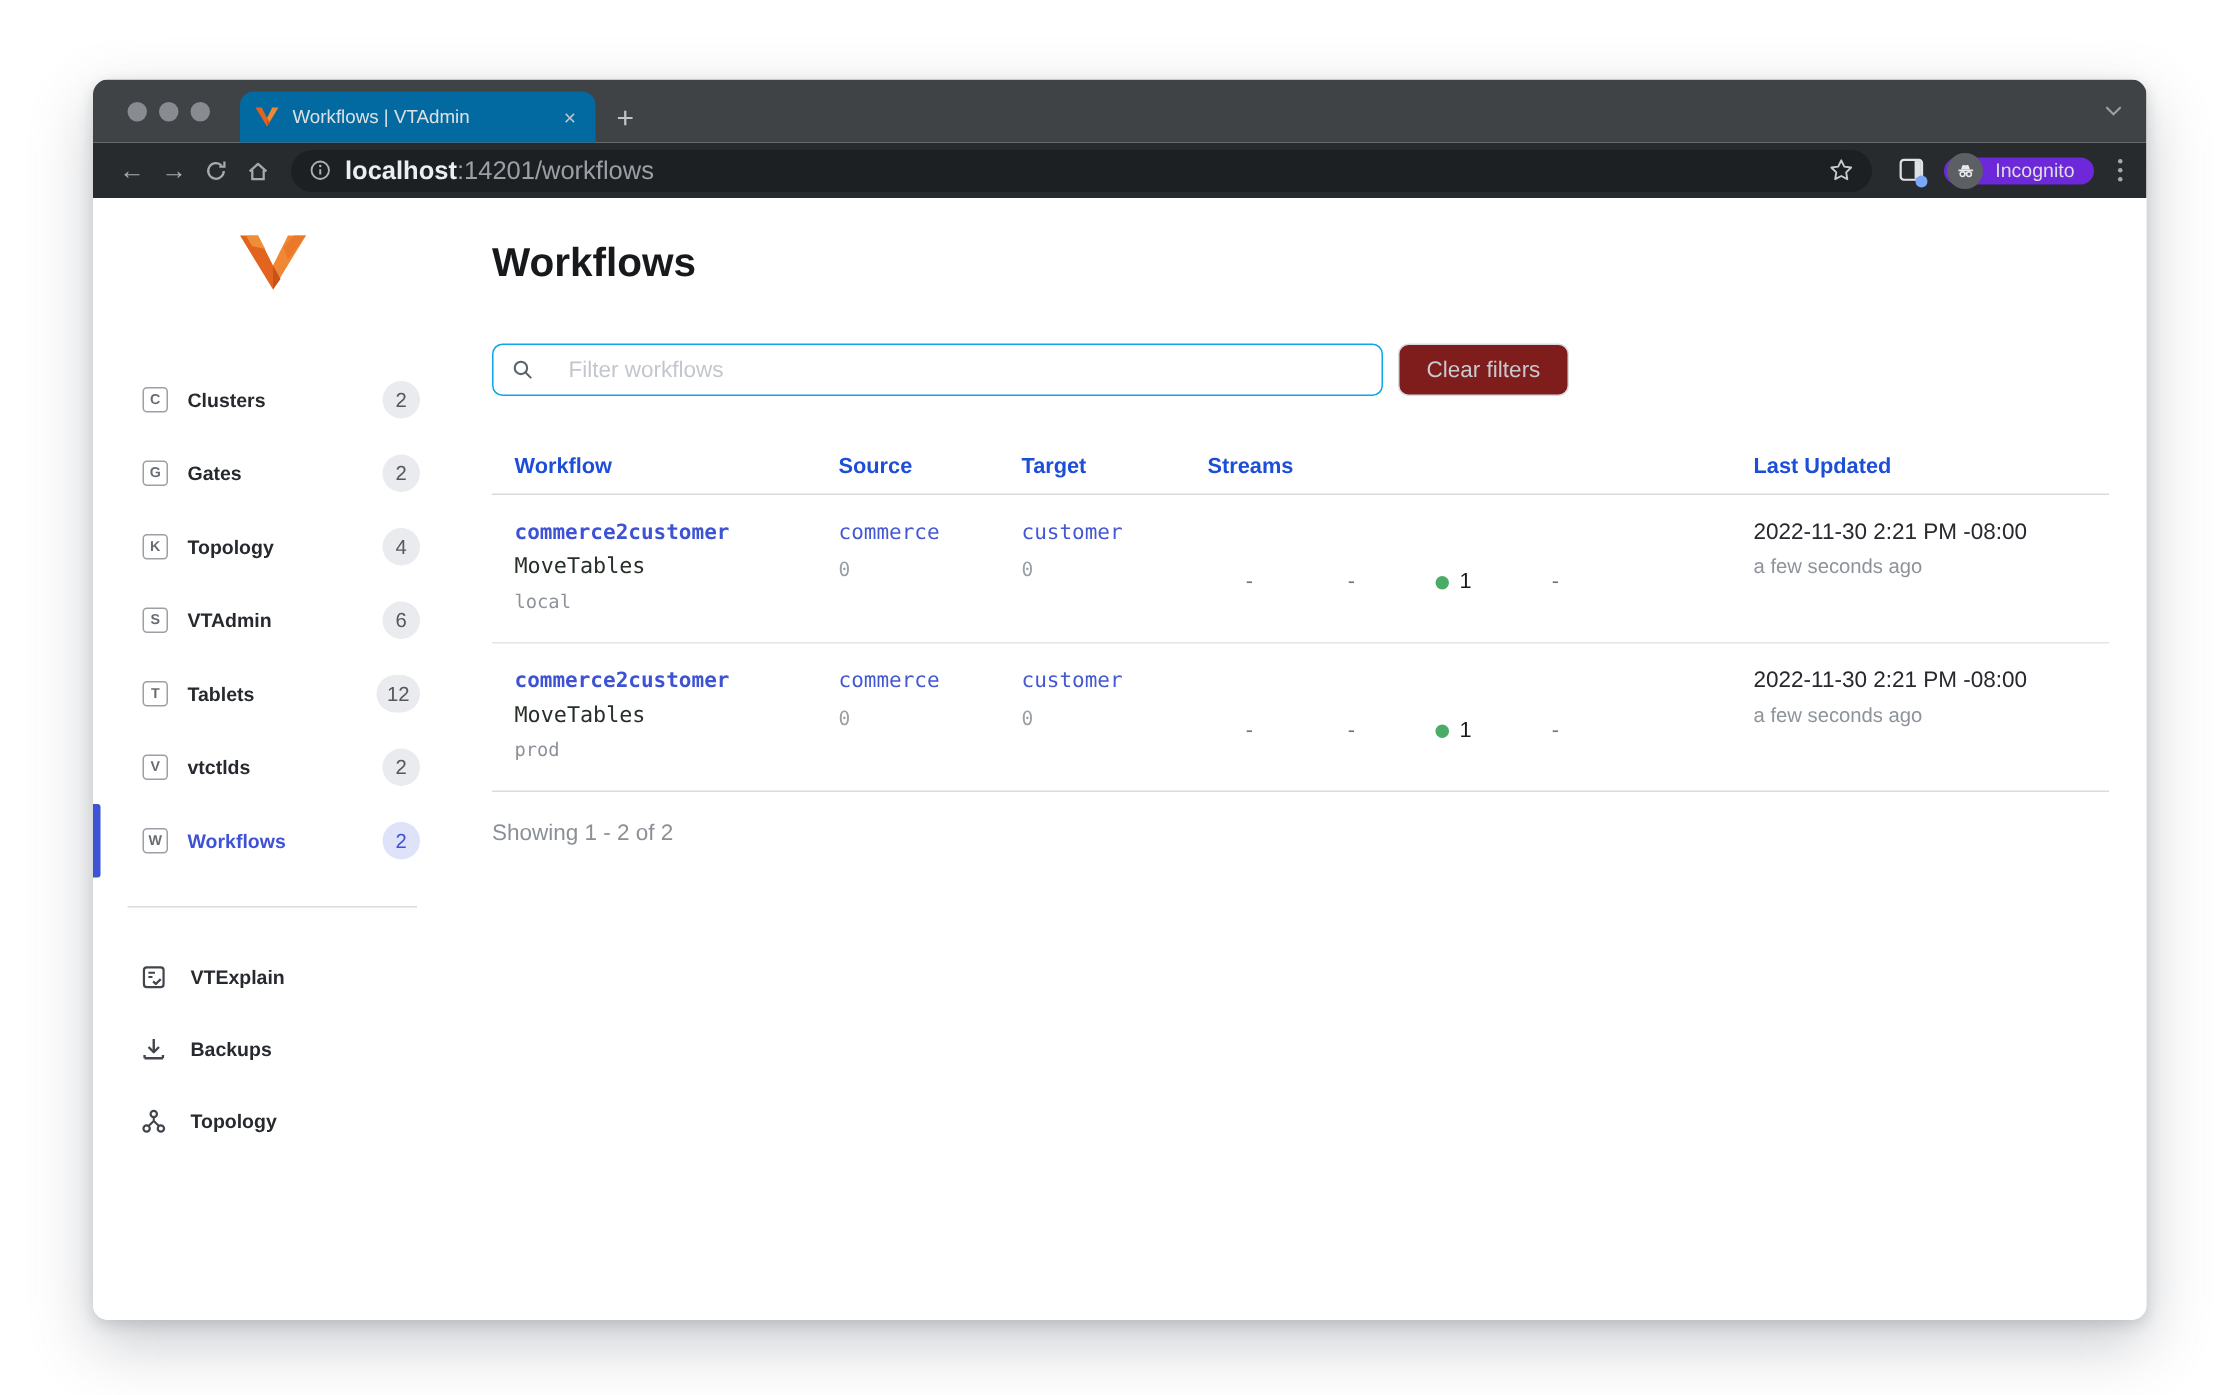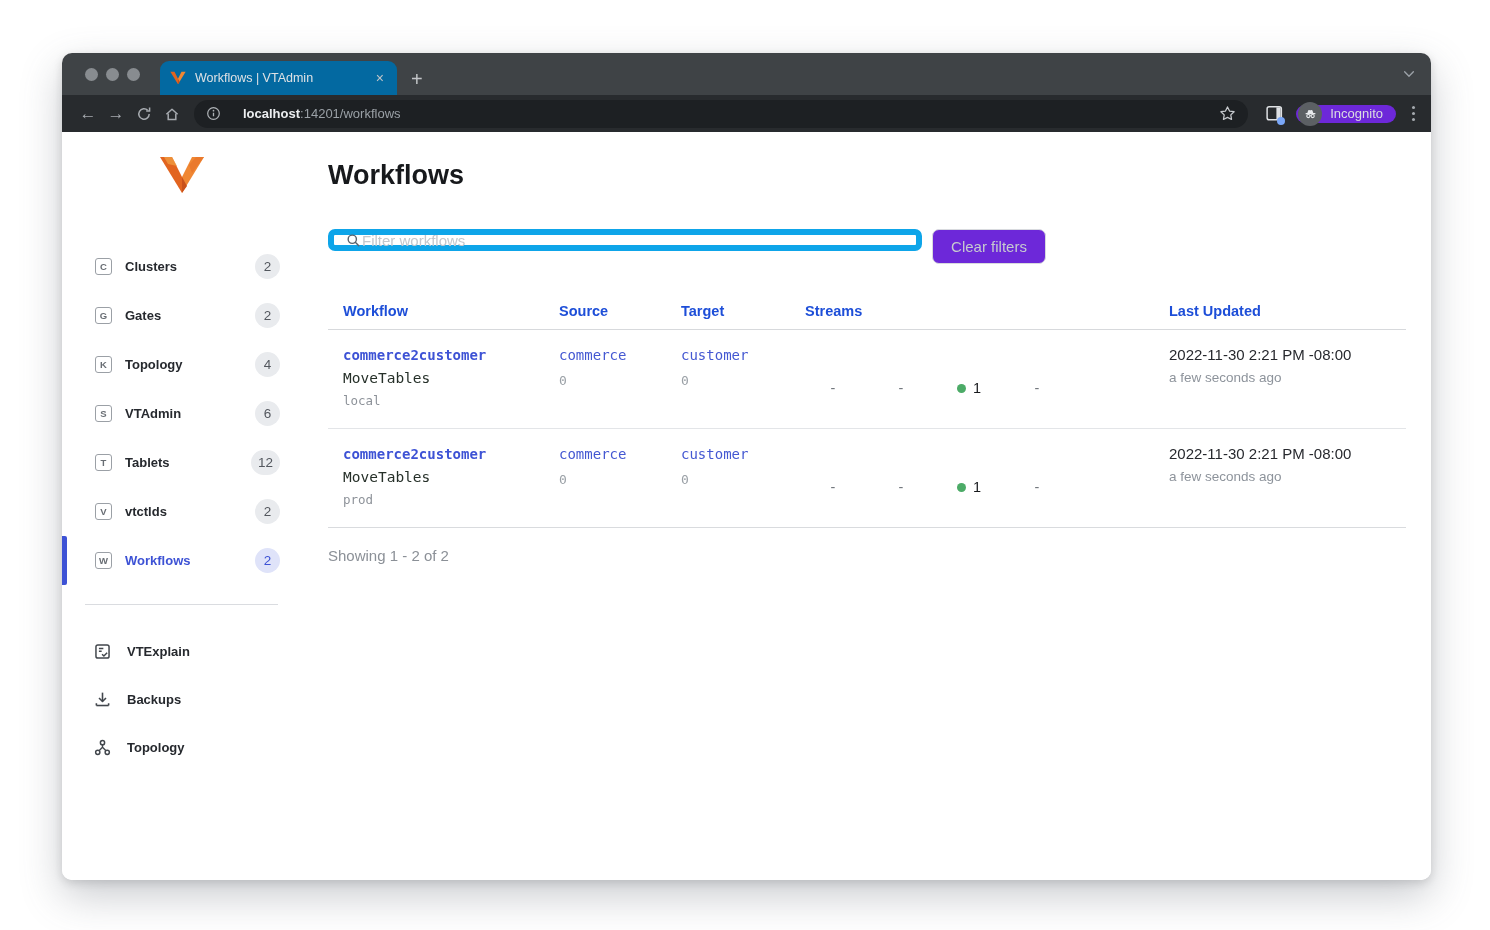--- a/index.html
+++ b/index.html
@@ -27,21 +27,21 @@
   .newtab{ margin:0 0 6px 14px; color:#c2c5c8; font-size:20px; line-height:20px; }
   .strip-chevron{ position:absolute; right:15px; top:14px; }
 
   
   .toolbar{ height:37px; background:#282b2e; display:flex; align-items:center;
             padding:0 12px; flex-shrink:0; }
   .navbtn{ width:28px; height:28px; display:flex; align-items:center; justify-content:center;
            color:#a6aaaf; font-size:17px; }
   .urlbar{ flex:1; height:28px; margin:0 8px; background:#1d2023; border-radius:14px;
            display:flex; align-items:center; padding:0 12px; }
-  .url-text{ margin-left:22px; font-size:13px; color:#9aa0a6; white-space:nowrap; }
+  .url-text{ margin-left:9px; font-size:17px; color:#9aa0a6; white-space:nowrap; }
   .url-host{ color:#eceef0; font-weight:bold; }
   .url-spacer{ flex:1; }
   .sidepanel{ position:relative; width:24px; height:24px; margin:0 6px;
               display:flex; align-items:center; justify-content:center; }
   .sp-dot{ position:absolute; right:1px; bottom:1px; width:8px; height:8px;
            border-radius:50%; background:#7aa7f8; }
   .incognito{ height:18px; border-radius:14px; background:#6d28d9; display:flex;
               align-items:center; padding:0 13px 0 2px; gap:8px; margin-left:4px; }
   .incog-avatar{ width:24px; height:24px; border-radius:50%; background:#5c6064;
                  display:flex; align-items:center; justify-content:center; }
@@ -72,27 +72,27 @@
   .divider{ border:none; border-top:1px solid #dadce0; margin:19px 24px 0 23px; }
   .tools{ margin-top:22px; }
   .tool-item{ height:48px; display:flex; align-items:center; gap:15px;
               padding-left:31px; cursor:pointer; }
   .tool-item .nav-label{ margin-left:0; }
 
   
   .main{ flex:1; padding:28px 25px 0 26px; }
   .page-title{ font-size:27px; font-weight:bold; color:#17191c; }
   .filter-row{ margin-top:38px; display:flex; }
-  .filter-box{ width:594px; height:22px; border:6px solid #0ea5e9; border-radius:7px;
-               display:flex; align-items:center; padding:0 12px; gap:1px; background:#fff; }
+  .filter-box{ width:594px; height:35px; border:1px solid #0ea5e9; border-radius:7px;
+               display:flex; align-items:center; padding:0 12px; gap:23px; background:#fff; }
   .filter-box input{ border:none; outline:none; flex:1; font-size:15px; color:#33373d;
                      font-family:"Liberation Sans",sans-serif; background:transparent; }
   .filter-box input::placeholder{ color:#c3c7cd; }
   .clear-btn{ margin-left:10px; width:114px; height:35px; border:1px solid #d8dade;
-              border-radius:7px; background:#6d28d9; color:#c6cacf; font-size:15px;
+              border-radius:7px; background:#7f1d1d; color:#c6cacf; font-size:15px;
               font-family:"Liberation Sans",sans-serif; }
 
   .table{ margin-top:33px; width:1078px; }
   .trow{ display:grid; grid-template-columns:216px 122px 124px 364px 1fr; }
   .thead{ border-bottom:1px solid #d7d9dc; }
   .th{ padding:6px 15px 10px; font-size:14.5px; font-weight:bold; color:#1d4ed8; }
   .tbody-row{ border-bottom:1px solid #e3e5e8; }
   .tbody-row.last{ border-bottom:1px solid #d9dbde; }
   .td{ padding:16px 15px 20px; }
   .mono{ font-family:"DejaVu Sans Mono", monospace; }

